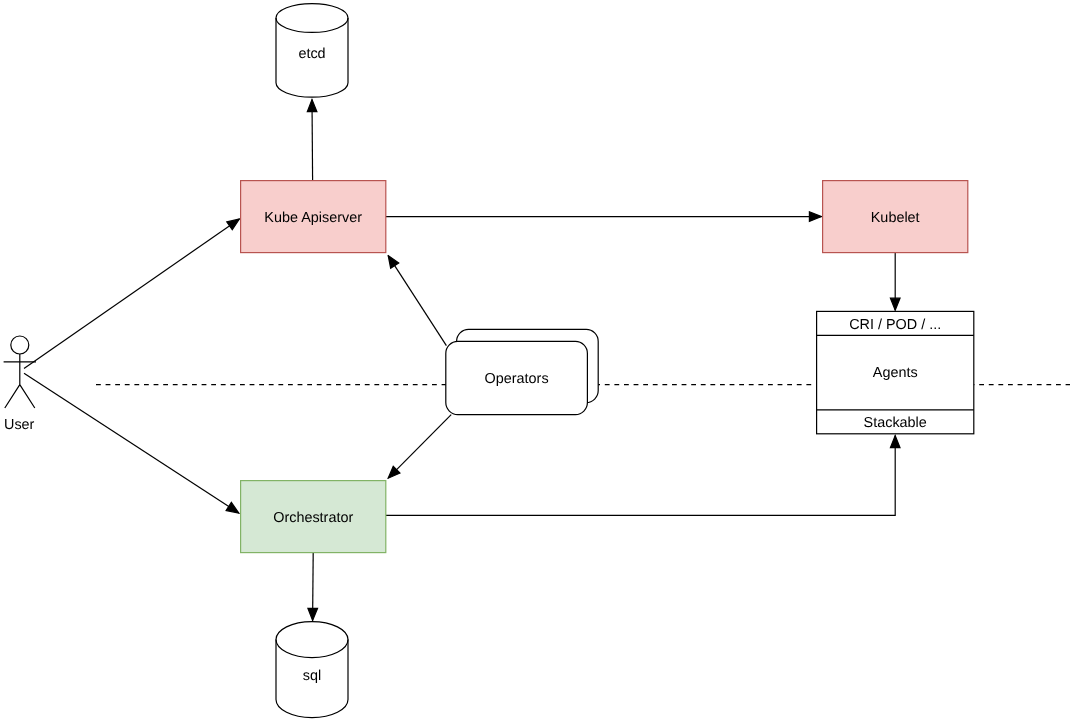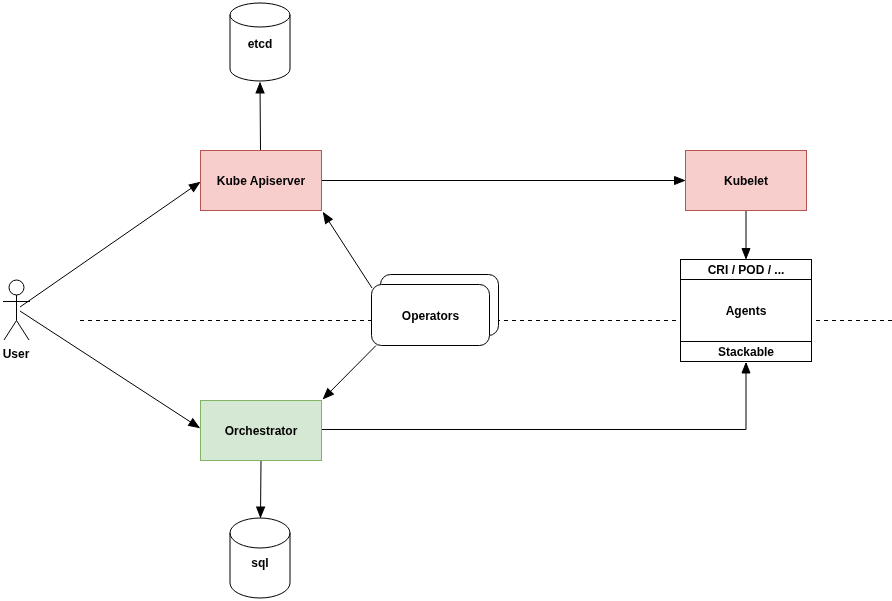--- a/index.html
+++ b/index.html
@@ -2,21 +2,21 @@
 <html><head>
 <meta charset="utf-8">
 <style>
   html, body { margin: 0; padding: 0; }
   body {
     width: 892px; height: 601px;
     background: #ffffff;
     font-family: "Liberation Sans", sans-serif;
     overflow: hidden;
   }
-  .canvas-wrap { position: relative; width: 892px; height: 601px; font-weight: bold; }
+  .canvas-wrap { position: relative; width: 892px; height: 601px; }
   svg { display: block; }
   svg text {
     font-family: "Liberation Sans", sans-serif;
     font-size: 12px;
     fill: #000000;
     text-anchor: middle;
     dominant-baseline: central;
   }
   .edge { fill: none; }
 </style>

